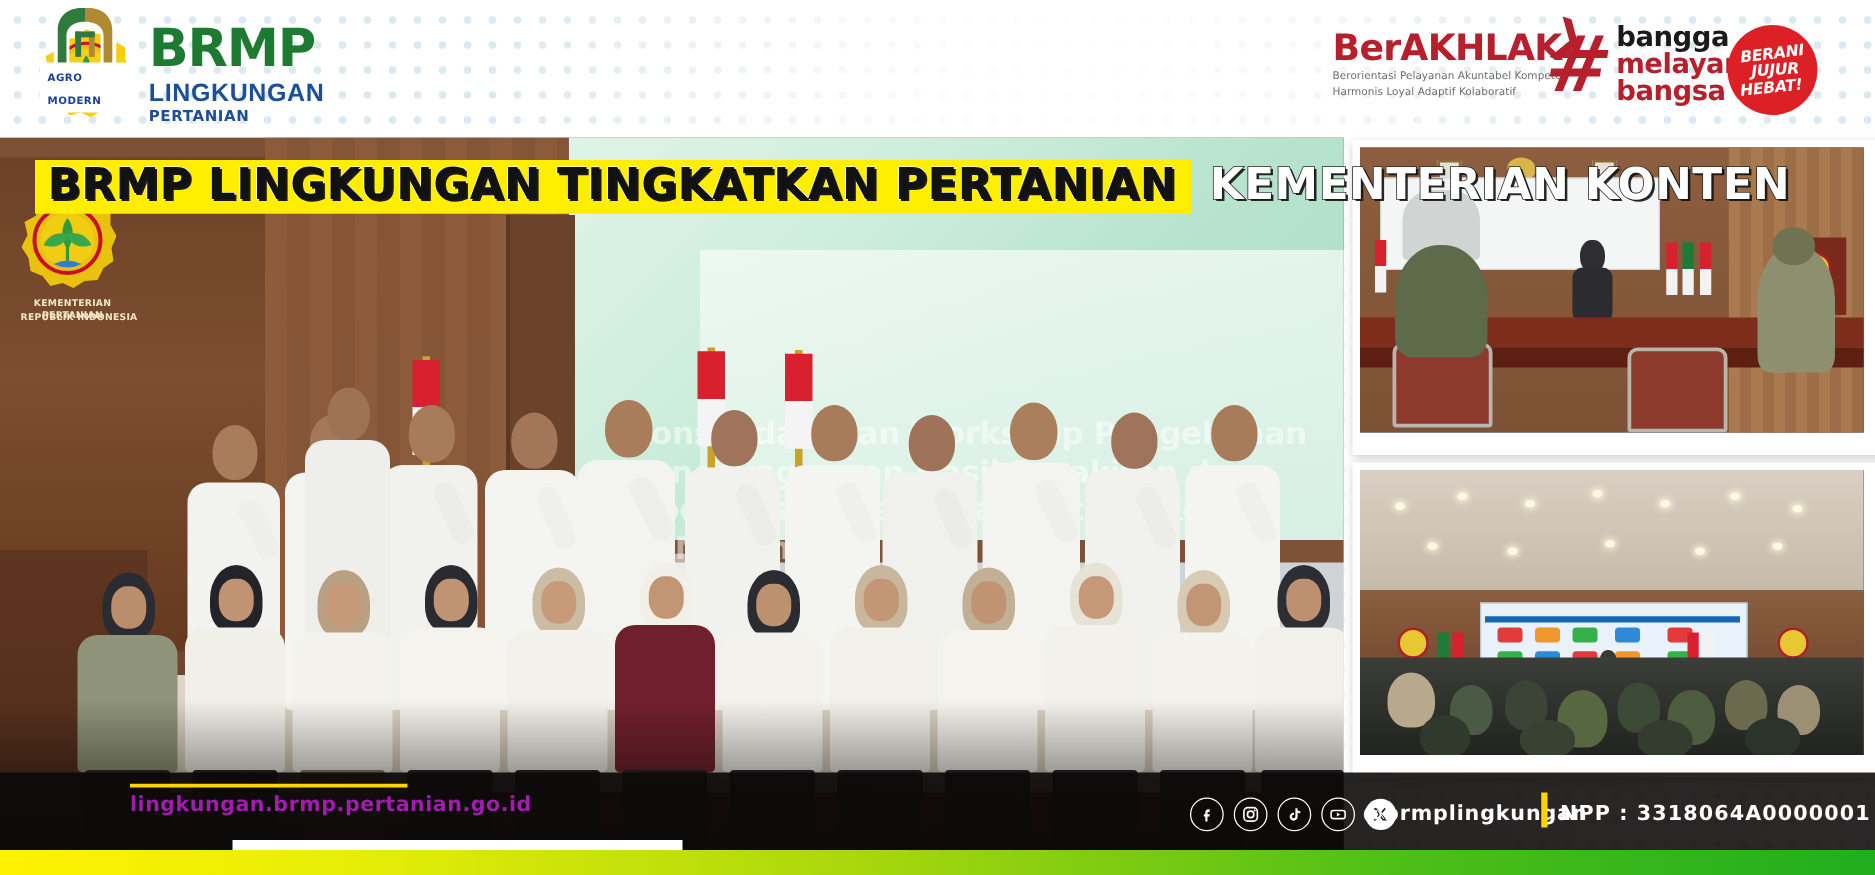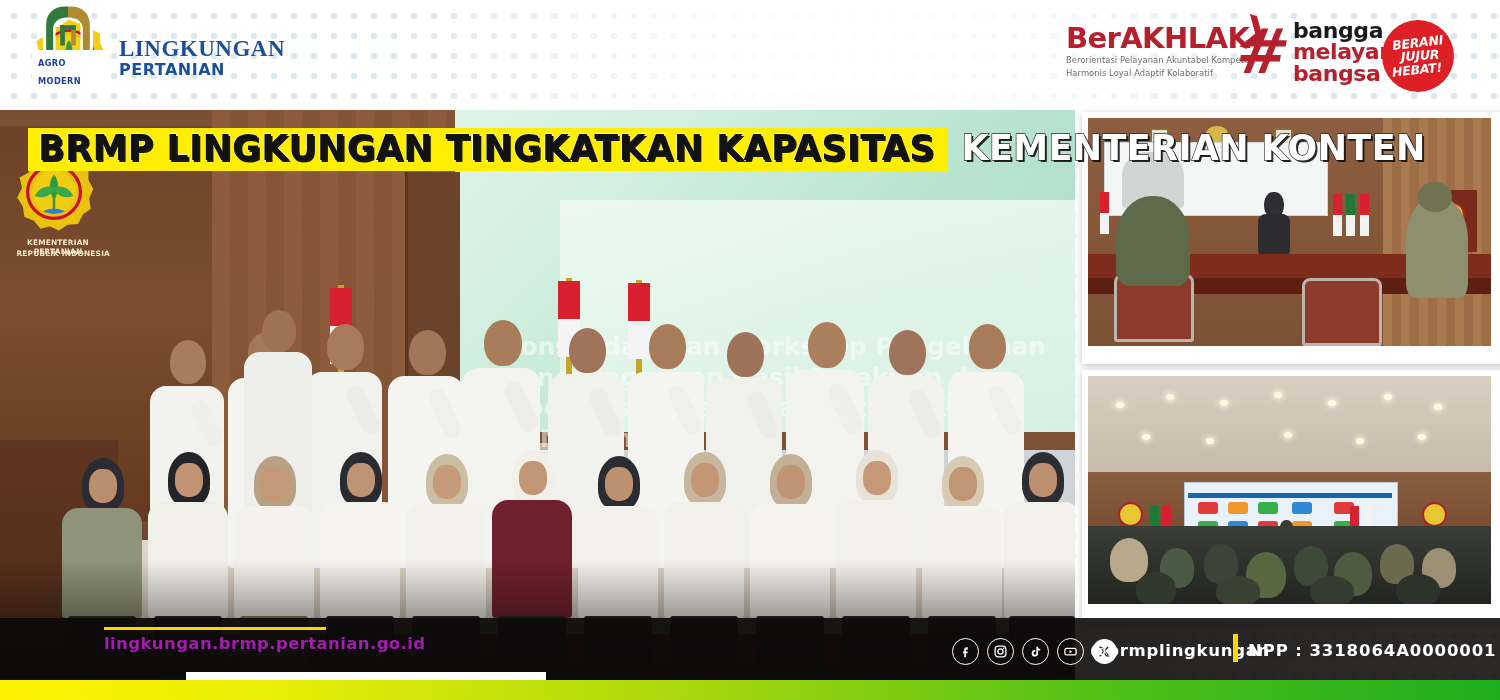--- a/index.html
+++ b/index.html
@@ -23,22 +23,22 @@
     mask-image:linear-gradient(to left,#000 0%,#000 14%,rgba(0,0,0,.3) 30%,rgba(0,0,0,0) 44%);
   }
 
   
   .header{position:absolute;left:0;top:0;width:1500px;height:110px;z-index:30;}
 
   .brand{position:absolute;left:32px;top:18px;display:flex;align-items:center;gap:13px;}
   .kementan-seal{width:74px;height:74px;position:relative;flex:none;}
   .brand-text{display:flex;flex-direction:column;line-height:1;}
   .brand-main{font-size:42px;font-weight:bold;color:#1e7a32;letter-spacing:-1px;font-family:"DejaVu Sans",sans-serif;}
-  .brand-sub{font-size:23px;font-weight:bold;color:#1b4f9c;letter-spacing:.5px;margin-top:5px;font-family:Liberation Serif, serif;}
-  .brand-sub2{font-size:16px;font-weight:bold;color:#1b4f9c;letter-spacing:.5px;margin-top:2px;font-family:"DejaVu Sans",sans-serif;}
+  .brand-sub{font-size:20px;font-weight:bold;color:#1b4f9c;letter-spacing:.5px;margin-top:5px;font-family:Liberation Sans, sans-serif;}
+  .brand-sub2{font-size:12px;font-weight:bold;color:#1b4f9c;letter-spacing:.5px;margin-top:2px;font-family:"DejaVu Sans",sans-serif;}
 
   
   .berakhlak{position:absolute;left:1066px;top:24px;width:180px;}
   .berakhlak-top{position:relative;font-size:29px;font-weight:bold;color:#b5202c;letter-spacing:-.6px;line-height:1;font-family:"DejaVu Sans",sans-serif;}
   .swoosh{position:absolute;right:-22px;top:-11px;font-size:34px;color:#b5202c;font-weight:bold;transform:rotate(18deg);}
   .berakhlak-l1,.berakhlak-l2{font-size:8.4px;color:#6d6d6d;line-height:1.32;margin-top:2px;letter-spacing:.05px;white-space:nowrap;font-family:"DejaVu Sans",sans-serif;}
 
   
   .bangga{position:absolute;left:1237px;top:20px;display:flex;align-items:center;gap:4px;}
   .hashmark{font-size:62px;color:#b5202c;font-weight:bold;line-height:.85;font-family:"DejaVu Sans",sans-serif;transform:skewX(-9deg);}
@@ -199,20 +199,21 @@
           <path d="M50 30 C44 38 44 48 50 58 C56 48 56 38 50 30Z" fill="#2e9b3f"></path>
           <path d="M50 44 C40 42 32 46 28 54 C38 58 46 55 50 47Z" fill="#3aa84a"></path>
           <path d="M50 44 C60 42 68 46 72 54 C62 58 54 55 50 47Z" fill="#3aa84a"></path>
           <path d="M50 54 C42 54 36 58 33 64 C41 67 48 63 50 57Z" fill="#2e9b3f"></path>
           <path d="M50 54 C58 54 64 58 67 64 C59 67 52 63 50 57Z" fill="#2e9b3f"></path>
           <rect x="48.6" y="50" width="2.8" height="20" fill="#2e9b3f"></rect>
           <path d="M38 72 Q50 66 62 72 Q50 78 38 72Z" fill="#2f7fd0"></path>
         </svg>
       </div>
       <div class="brand-text">
+        <div class="brand-main">BRMP</div>
         <div class="brand-sub">LINGKUNGAN</div>
         <div class="brand-sub2">PERTANIAN</div>
       </div>
     </div>
 
     <div class="berakhlak">
       <div class="berakhlak-top">
         <span>BerAKHLAK</span>
         <span class="swoosh">❯</span>
       </div>
@@ -409,21 +410,21 @@
         <div class="p-body" style="left:0;top:50px;width:76px;height:116px;background:#f1f0ea;"></div>
         <div class="p-legs" style="left:5px;top:164px;width:66px;height:64px;background:#23232a;"></div>
       </div>
 
       <div class="hero-bottom-fade"></div>
     </div>
   </div>
 
   <div class="headline">
     <div class="hl-line1">
-      <span>BRMP LINGKUNGAN TINGKATKAN KAPASITAS</span>
+      <span>BRMP LINGKUNGAN TINGKATKAN PERTANIAN</span>
     </div>
     <div class="hl-line2">
       <span>KEMENTERIAN KONTEN</span>
     </div>
   </div>
 
   <div class="inset" id="inset-top">
     <div class="frame">
       <div class="rm-wall"></div>
       <div class="rm-woodR"></div>

